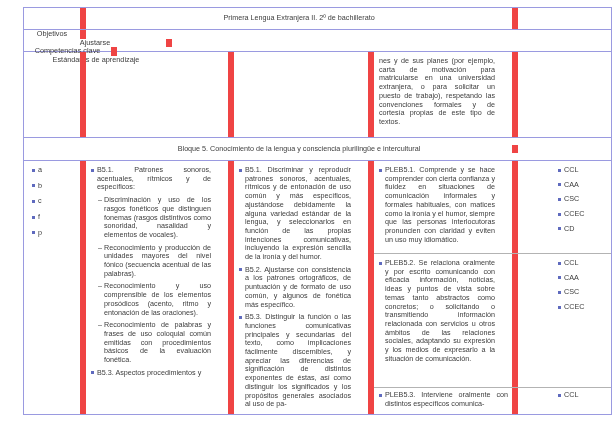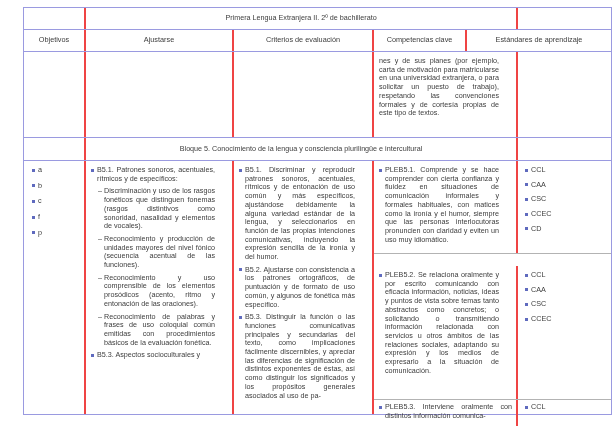--- a/index.html
+++ b/index.html
@@ -2,69 +2,68 @@
 <html lang="es"><head>
 <meta charset="utf-8">
 <style>
   html,body{margin:0;padding:0;background:#fff;}
   .page{position:relative;width:615px;height:439px;background:#ffffff;
         font-family:"Liberation Sans",sans-serif;color:#3c3c3c;overflow:hidden;}
   .tbl{position:absolute;left:23px;top:7px;width:587px;border:1px solid #9a9ae0;
        font-size:7.2px;line-height:8.7px;}
   .row{display:flex;box-sizing:border-box;border-bottom:1px solid #9a9ae0;}
   .row:last-child{border-bottom:none;}
-  .cell{box-sizing:border-box;border-right:2px solid #ef4444;overflow:hidden;}
+  .cell{box-sizing:border-box;border-right:6px solid #ef4444;overflow:hidden;}
   .cell:last-child{border-right:none;}
   .c-obj{width:62px;flex:none;}
   .c-cont{width:148px;flex:none;}
   .c-crit{width:140px;flex:none;}
   .c-est{width:144px;flex:none;}
   .c-comp{width:93px;flex:none;}
   .c-span{width:432px;flex:none;}
   .r-title{height:22px;}
-  .r-head{height:22px;}
+  .r-head{height:22px;flex-direction:column;}
   .r-cont{height:86px;}
-  .r-bloque{height:23px;}
+  .r-bloque{height:23px;align-items:center;}
   .r-main{height:253px;}
   .center{display:flex;align-items:center;justify-content:center;text-align:center;}
   .head-label{font-size:7.3px;}
   .pad{padding:5px 17px 0 5px;}
   .p{text-align:justify;}
   .li{display:flex;margin-bottom:4px;}
   .sq{width:3px;height:3px;background:#5f6abe;margin:2.5px 3px 0 0;flex:none;}
   .li .txt{flex:1;text-align:justify;min-width:0;}
   .li.plain .txt{text-align:left;}
   .dash-item{display:flex;margin:0 0 4px 7px;}
   .dash-mark{flex:none;margin-right:2px;}
   .dash-item .txt{flex:1;text-align:justify;min-width:0;}
   .obj-li{margin-bottom:7px;}
   .comp-li{margin-bottom:6px;}
   .c-sub{width:237px;flex:none;display:block;}
-  .subrow{display:flex;box-sizing:border-box;border-bottom:1px solid #b3b3b3;}
+  .subrow{display:flex;box-sizing:border-box;border-bottom:1px solid #b3b3b3;gap:33px;}
   .subrow:last-child{border-bottom:none;}
   .sr-0{height:93px;}
-  .sr-1{height:134px;margin-top:12px;}
+  .sr-1{height:134px;}
   .sr-2{height:26px;}
 </style>
 </head>
 <body>
 
 <div class="page">
   <div class="tbl">
 
     <div class="row r-title">
       <div class="cell c-obj"></div>
       <div class="cell c-span center">Primera Lengua Extranjera II. 2º de bachillerato</div>
       <div class="cell c-comp"></div>
     </div>
 
     <div class="row r-head">
       <div class="cell c-obj center head-label">Objetivos</div>
       <div class="cell c-cont center head-label">Ajustarse</div>
-      <div class="cell c-crit center head-label">Criterios de evaluación</div>
       <div class="cell c-comp center head-label">Competencias clave</div>
       <div class="cell c-est center head-label">Estándares de aprendizaje</div>
     </div>
 
     <div class="row r-cont">
       <div class="cell c-obj"></div>
       <div class="cell c-cont"></div>
       <div class="cell c-crit"></div>
       <div class="cell c-est pad">
         <div class="p">nes y de sus planes (por ejemplo, carta de motivación para matricularse en una universidad extranjera, o para solicitar un puesto de trabajo), respetando las convenciones formales y de cortesía propias de este tipo de textos.</div>
@@ -107,33 +106,33 @@
         <div class="li">
           <span class="sq"></span>
           <div class="txt">B5.1. Patrones sonoros, acentuales, rítmicos y de específicos:</div>
         </div>
         <div class="dash-item">
           <span class="dash-mark">–</span>
           <div class="txt">Discriminación y uso de los rasgos fonéticos que distinguen fonemas (rasgos distintivos como sonoridad, nasalidad y elementos de vocales).</div>
         </div>
         <div class="dash-item">
           <span class="dash-mark">–</span>
-          <div class="txt">Reconocimiento y producción de unidades mayores del nivel fónico (secuencia acentual de las funciones).</div>
+          <div class="txt">Reconocimiento y producción de unidades mayores del nivel fónico (secuencia acentual de las palabras).</div>
         </div>
         <div class="dash-item">
           <span class="dash-mark">–</span>
           <div class="txt">Reconocimiento y uso comprensible de los elementos prosódicos (acento, ritmo y entonación de las oraciones).</div>
         </div>
         <div class="dash-item">
           <span class="dash-mark">–</span>
           <div class="txt">Reconocimiento de palabras y frases de uso coloquial común emitidas con procedimientos básicos de la evaluación fonética.</div>
         </div>
         <div class="li">
           <span class="sq"></span>
-          <div class="txt">B5.3. Aspectos socioculturales y</div>
+          <div class="txt">B5.3. Aspectos procedimientos y</div>
         </div>
       </div>
 
       <div class="cell c-crit pad">
         <div class="li">
           <span class="sq"></span>
           <div class="txt">B5.1. Discriminar y reproducir patrones sonoros, acentuales, rítmicos y de entonación de uso común y más específicos, ajustándose debidamente la alguna variedad estándar de la lengua, y seleccionarlos en función de las propias intenciones comunicativas, incluyendo la expresión sencilla de la ironía y del humor.</div>
         </div>
         <div class="li">
           <span class="sq"></span>
@@ -202,21 +201,21 @@
               <span class="sq"></span>
               <div class="txt">CCEC</div>
             </div>
           </div>
         </div>
 
         <div class="subrow sr-2">
           <div class="cell c-est" style="padding:3px 4px 0 5px;">
             <div class="li">
               <span class="sq"></span>
-              <div class="txt">PLEB5.3. Interviene oralmente con distintos información comunica-</div>
+              <div class="txt">PLEB5.3. Interviene oralmente con distintos específicos comunica-</div>
             </div>
           </div>
           <div class="cell c-comp" style="padding:3px 4px 0 7px;">
             <div class="li plain comp-li">
               <span class="sq"></span>
               <div class="txt">CCL</div>
             </div>
           </div>
         </div>
 

